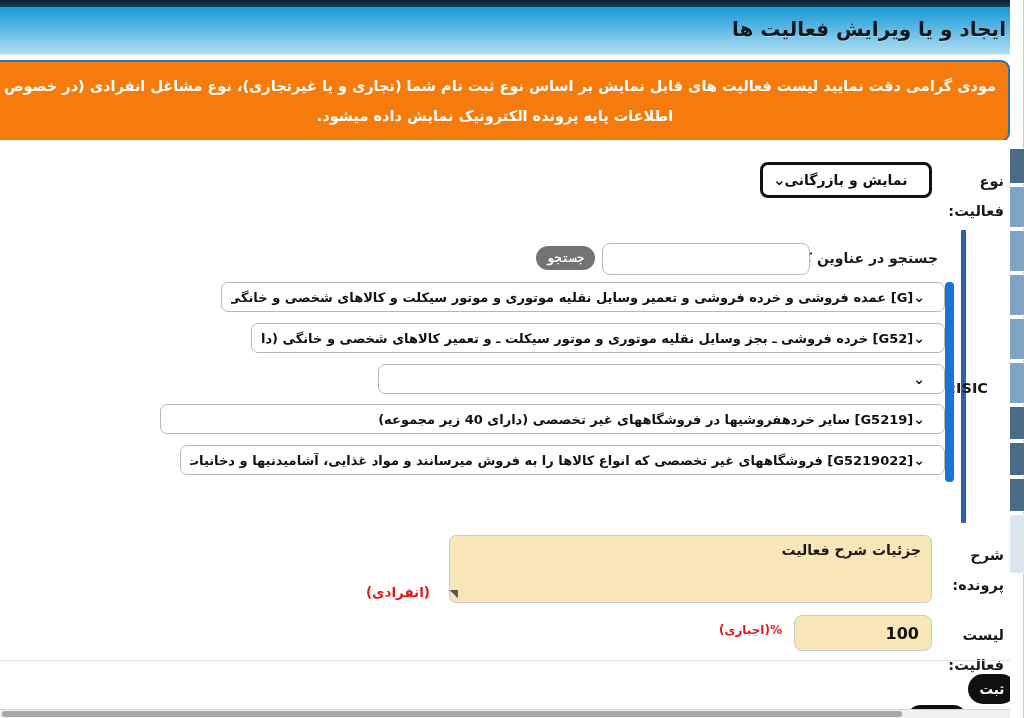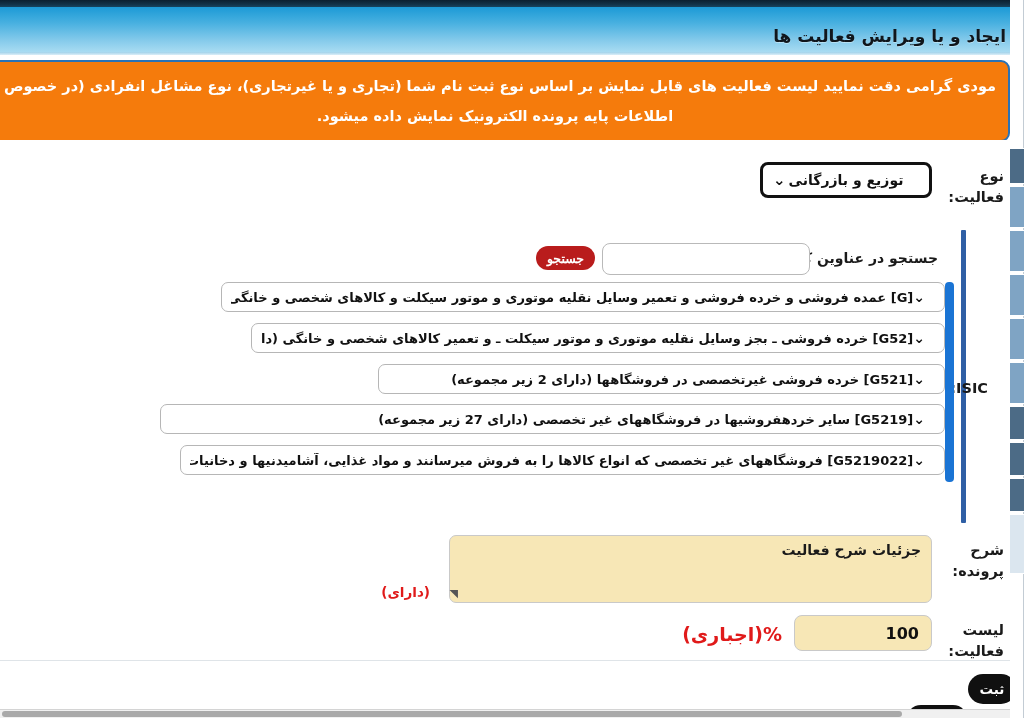--- a/index.html
+++ b/index.html
@@ -38,27 +38,26 @@
     height: 45px;
     background: linear-gradient(to bottom, #1c9ad6 0%, #47b0e0 35%, #86cbeb 75%, #a8dcf2 100%);
     box-sizing: border-box;
   }
   .header-title {
     position: absolute;
     top: 7px;
     right: 18px;
     height: 45px;
     line-height: 44px;
-    font-size: 17px;
+    font-size: 20px;
     font-weight: bold;
     color: #10161c;
     letter-spacing: 0px;
     white-space: nowrap;
     text-shadow: 0 1px 0 rgba(255,255,255,0.35);
-    margin-top: 7px;
   }
   .header-underline {
     position: absolute;
     top: 52px; left: 0;
     width: 1010px;
     height: 3px;
     background: linear-gradient(to bottom, #9fd2ea, #dceef8);
   }
 
   
@@ -100,21 +99,21 @@
 
   
   .flabel {
     position: absolute;
     right: 6px;
     width: 66px;
     text-align: right;
     font-size: 14.5px;
     font-weight: bold;
     color: #1a1a1a;
-    line-height: 21px;
+    line-height: 30px;
     direction: rtl;
   }
 
   
   .row-type {
     position: absolute;
     top: 22px;
     right: 78px;
   }
   .select-type {
@@ -170,28 +169,28 @@
     padding: 0 8px;
     outline: none;
     font-family: "DejaVu Sans", "Liberation Sans", sans-serif;
   }
   .search-btn {
     position: absolute;
     top: 106px;
     right: 415px;
     width: 59px;
     height: 24px;
-    background: #b91c1c;
+    background: #737373;
     color: #ffffff;
     border: none;
     border-radius: 13px;
     font-size: 12.5px;
     font-weight: bold;
     cursor: pointer;
-    font-family: Liberation Sans, sans-serif;
+    font-family: Liberation Mono, monospace;
     direction: rtl;
   }
 
   
   .isic-label {
     position: absolute;
     top: 240px;
     right: 22px;
     font-size: 14.5px;
     font-weight: bold;
@@ -320,21 +319,21 @@
     color: #111111;
     text-align: right;
     direction: ltr;
     outline: none;
     font-family: "DejaVu Sans", "Liberation Sans", sans-serif;
   }
   .req-pct {
     position: absolute;
     top: 483px;
     right: 228px;
-    font-size: 19px;
+    font-size: 12px;
     font-weight: bold;
     color: #e01a1a;
     direction: rtl;
     white-space: nowrap;
   }
 
   
   .footer-sep {
     position: absolute;
     top: 660px; left: 0;
@@ -413,21 +412,21 @@
   <div class="notice">
     <span class="notice-line l1">مودی گرامی دقت نمایید لیست فعالیت های قابل نمایش بر اساس نوع ثبت نام شما (تجاری و یا غیرتجاری)، نوع مشاغل انفرادی (در خصوص ثبت نامهای</span>
     <span class="notice-line l2">اطلاعات پایه پرونده الکترونیک نمایش داده میشود.</span>
   </div>
 
   <div class="form-area">
 
     <div class="flabel label-type">نوع فعالیت:</div>
     <div class="row-type">
       <div class="select-type">
-        <span>توزیع و بازرگانی</span>
+        <span>نمایش و بازرگانی</span>
         <span class="caret">⌄</span>
       </div>
     </div>
 
     <div class="search-label">جستجو در عناوین کدها:</div>
     <input class="search-input" type="text" placeholder="" style="">
     <button class="search-btn">جستجو</button>
 
     <div class="isic-accent"></div>
     <div class="isic-label">:ISIC</div>
@@ -440,38 +439,37 @@
         <span class="txt">[G] عمده فروشی و خرده فروشی و تعمیر وسایل نقلیه موتوری و موتور سیکلت و کالاهای شخصی و خانگی (دارای 3 زیر مجموعه)</span>
       </div>
 
       <div class="isic-row r2">
         <span class="caret">⌄</span>
         <span class="txt">[G52] خرده فروشی ـ بجز وسایل نقلیه موتوری و موتور سیکلت ـ و تعمیر کالاهای شخصی و خانگی (دارای 5 زیر مجموعه)</span>
       </div>
 
       <div class="isic-row r3">
         <span class="caret">⌄</span>
-        <span class="txt">[G521] خرده فروشی غیرتخصصی در فروشگاهها (دارای 2 زیر مجموعه)</span>
       </div>
 
       <div class="isic-row r4">
         <span class="caret">⌄</span>
-        <span class="txt">[G5219] سایر خردهفروشیها در فروشگاههای غیر تخصصی (دارای 27 زیر مجموعه)</span>
+        <span class="txt">[G5219] سایر خردهفروشیها در فروشگاههای غیر تخصصی (دارای 40 زیر مجموعه)</span>
       </div>
 
       <div class="isic-row r5">
         <span class="caret">⌄</span>
         <span class="txt">[G5219022] فروشگاههای غیر تخصصی که انواع کالاها را به فروش میرسانند و مواد غذایی، آشامیدنیها و دخانیات حالت غالب را ندارند</span>
       </div>
     </div>
 
     <div class="flabel label-desc">شرح پرونده:</div>
     <textarea class="desc-box" placeholder="جزئیات شرح فعالیت" style=""></textarea>
     <div class="resize-grip">◥</div>
-    <div class="req-desc">(دارای)</div>
+    <div class="req-desc">(انفرادی)</div>
 
     <div class="flabel label-pct">لیست فعالیت:</div>
     <input class="pct-box" type="text" value="100" style="">
     <div class="req-pct">%(اجباری)</div>
   </div>
 
   <div class="footer-sep"></div>
   <button class="btn-pill btn-submit">ثبت</button>
   <button class="btn-pill btn-cancel">انصراف</button>
 

